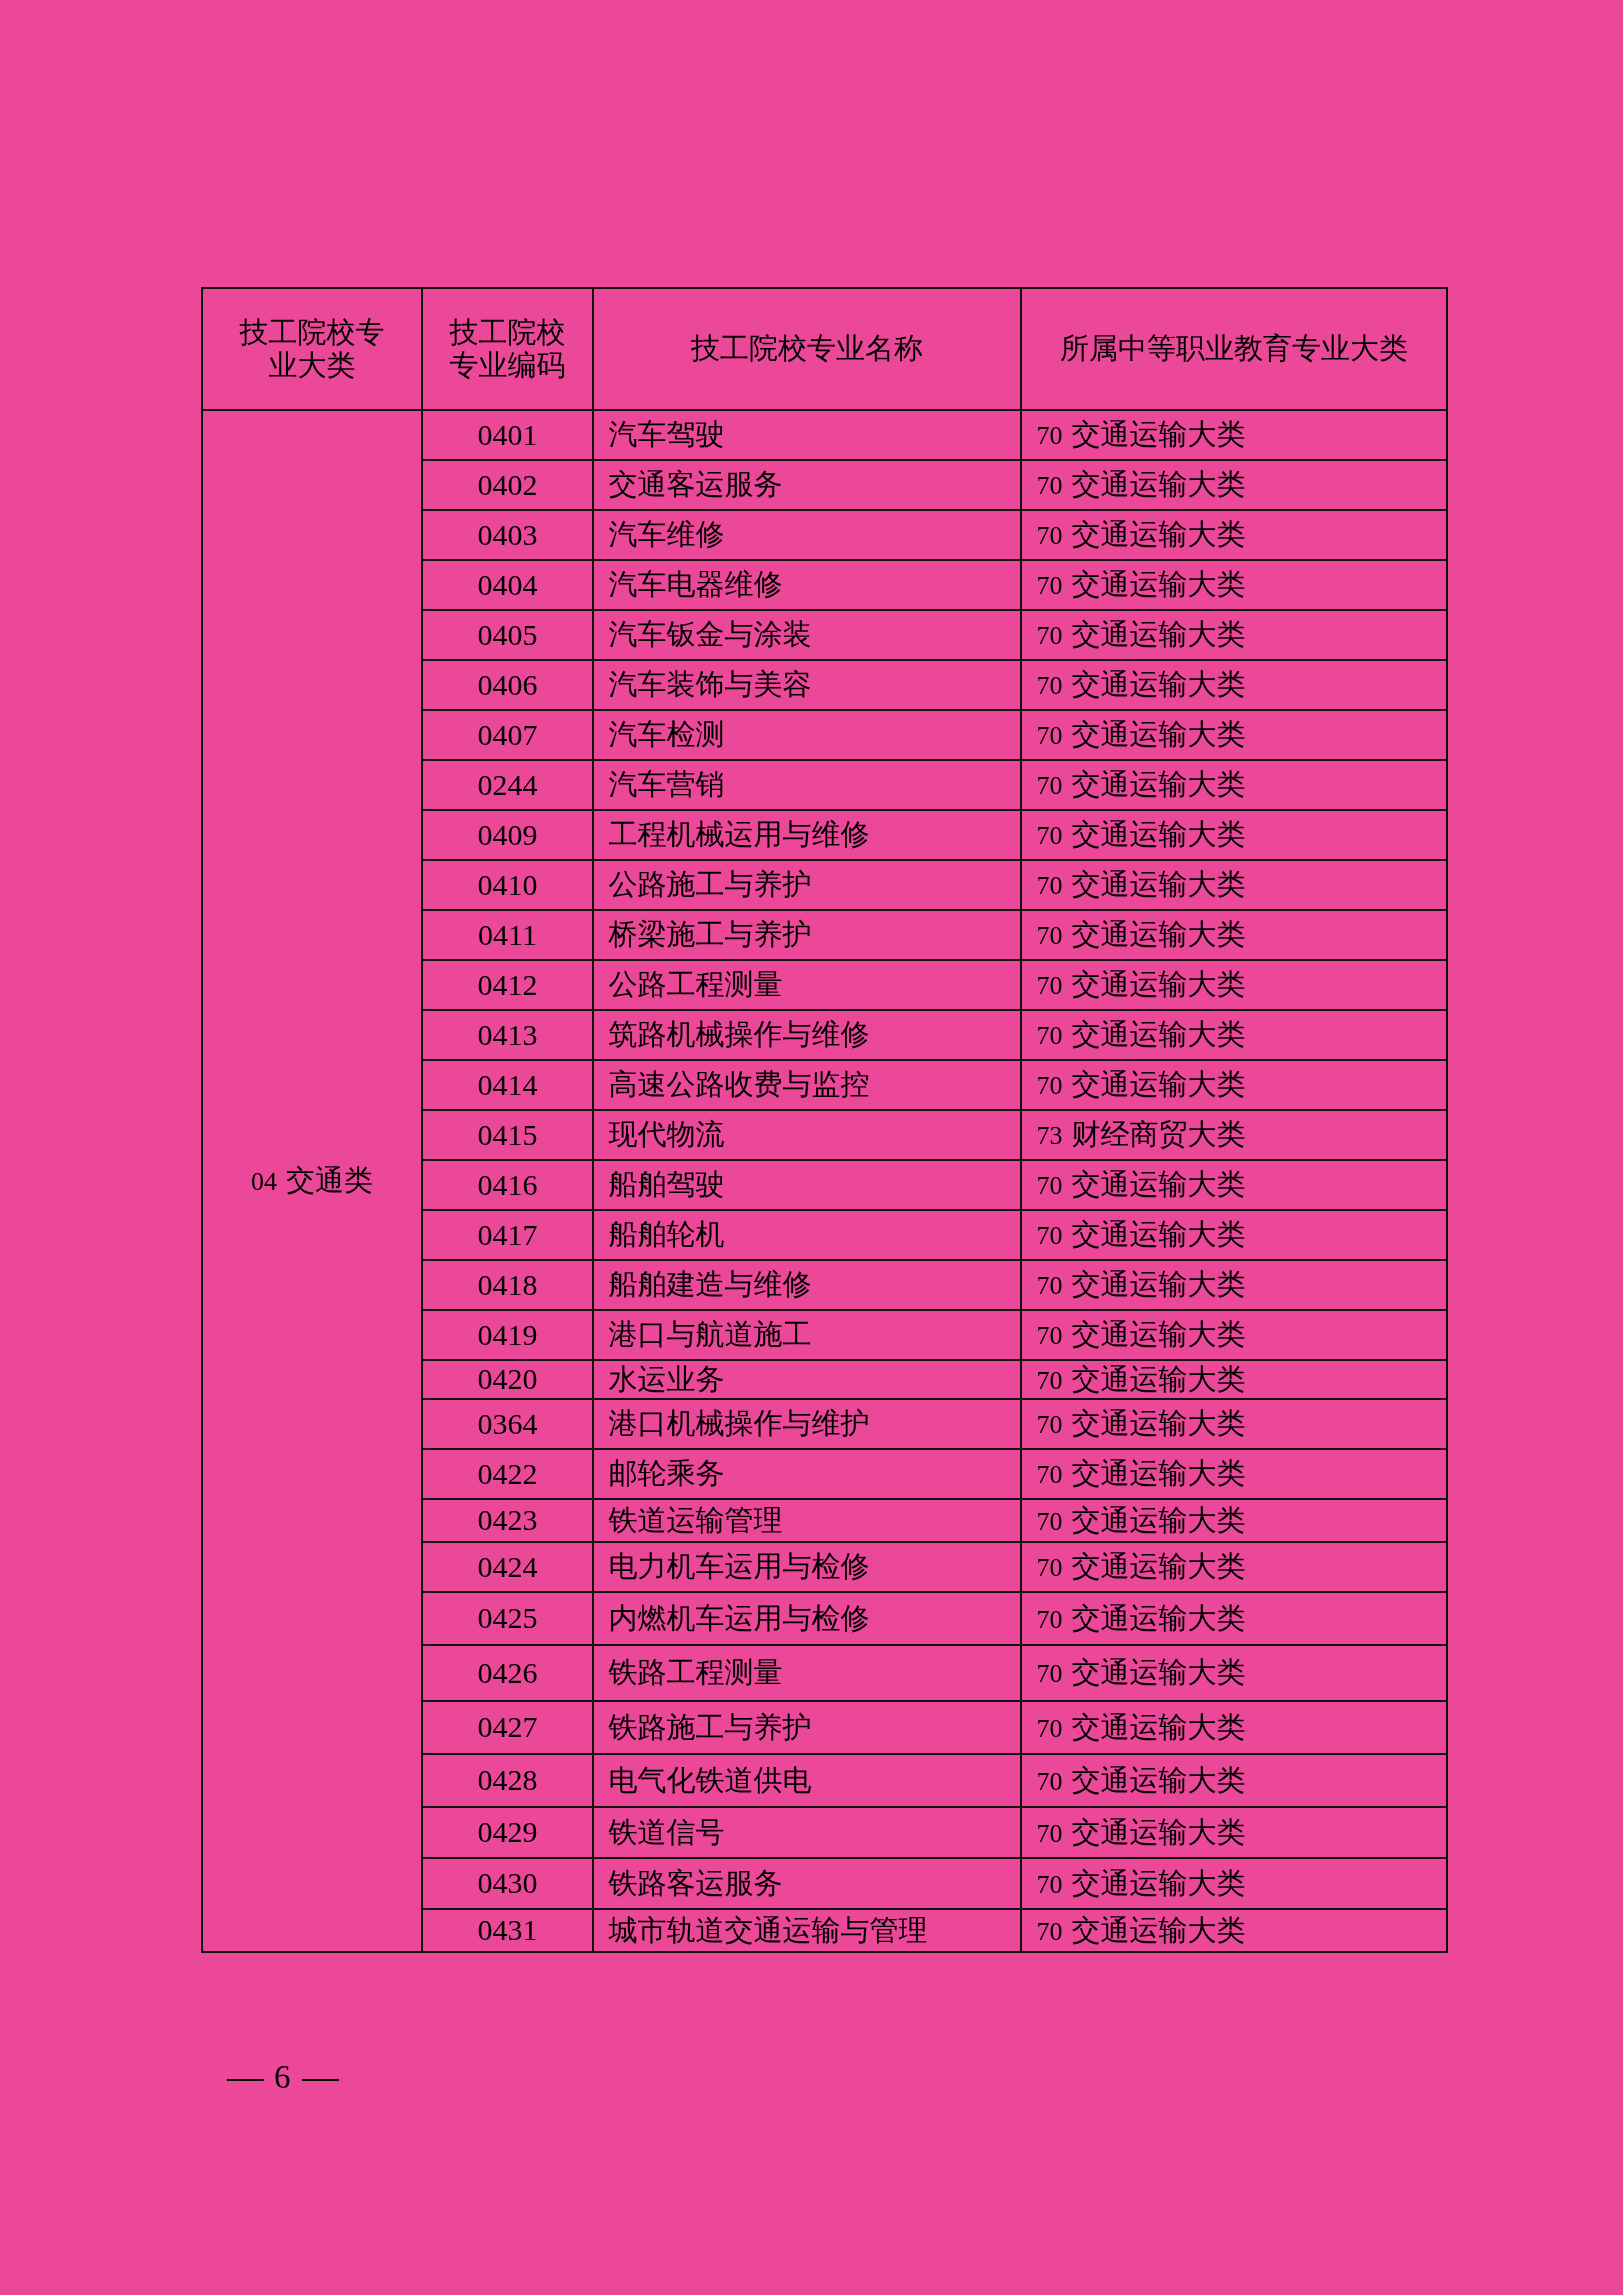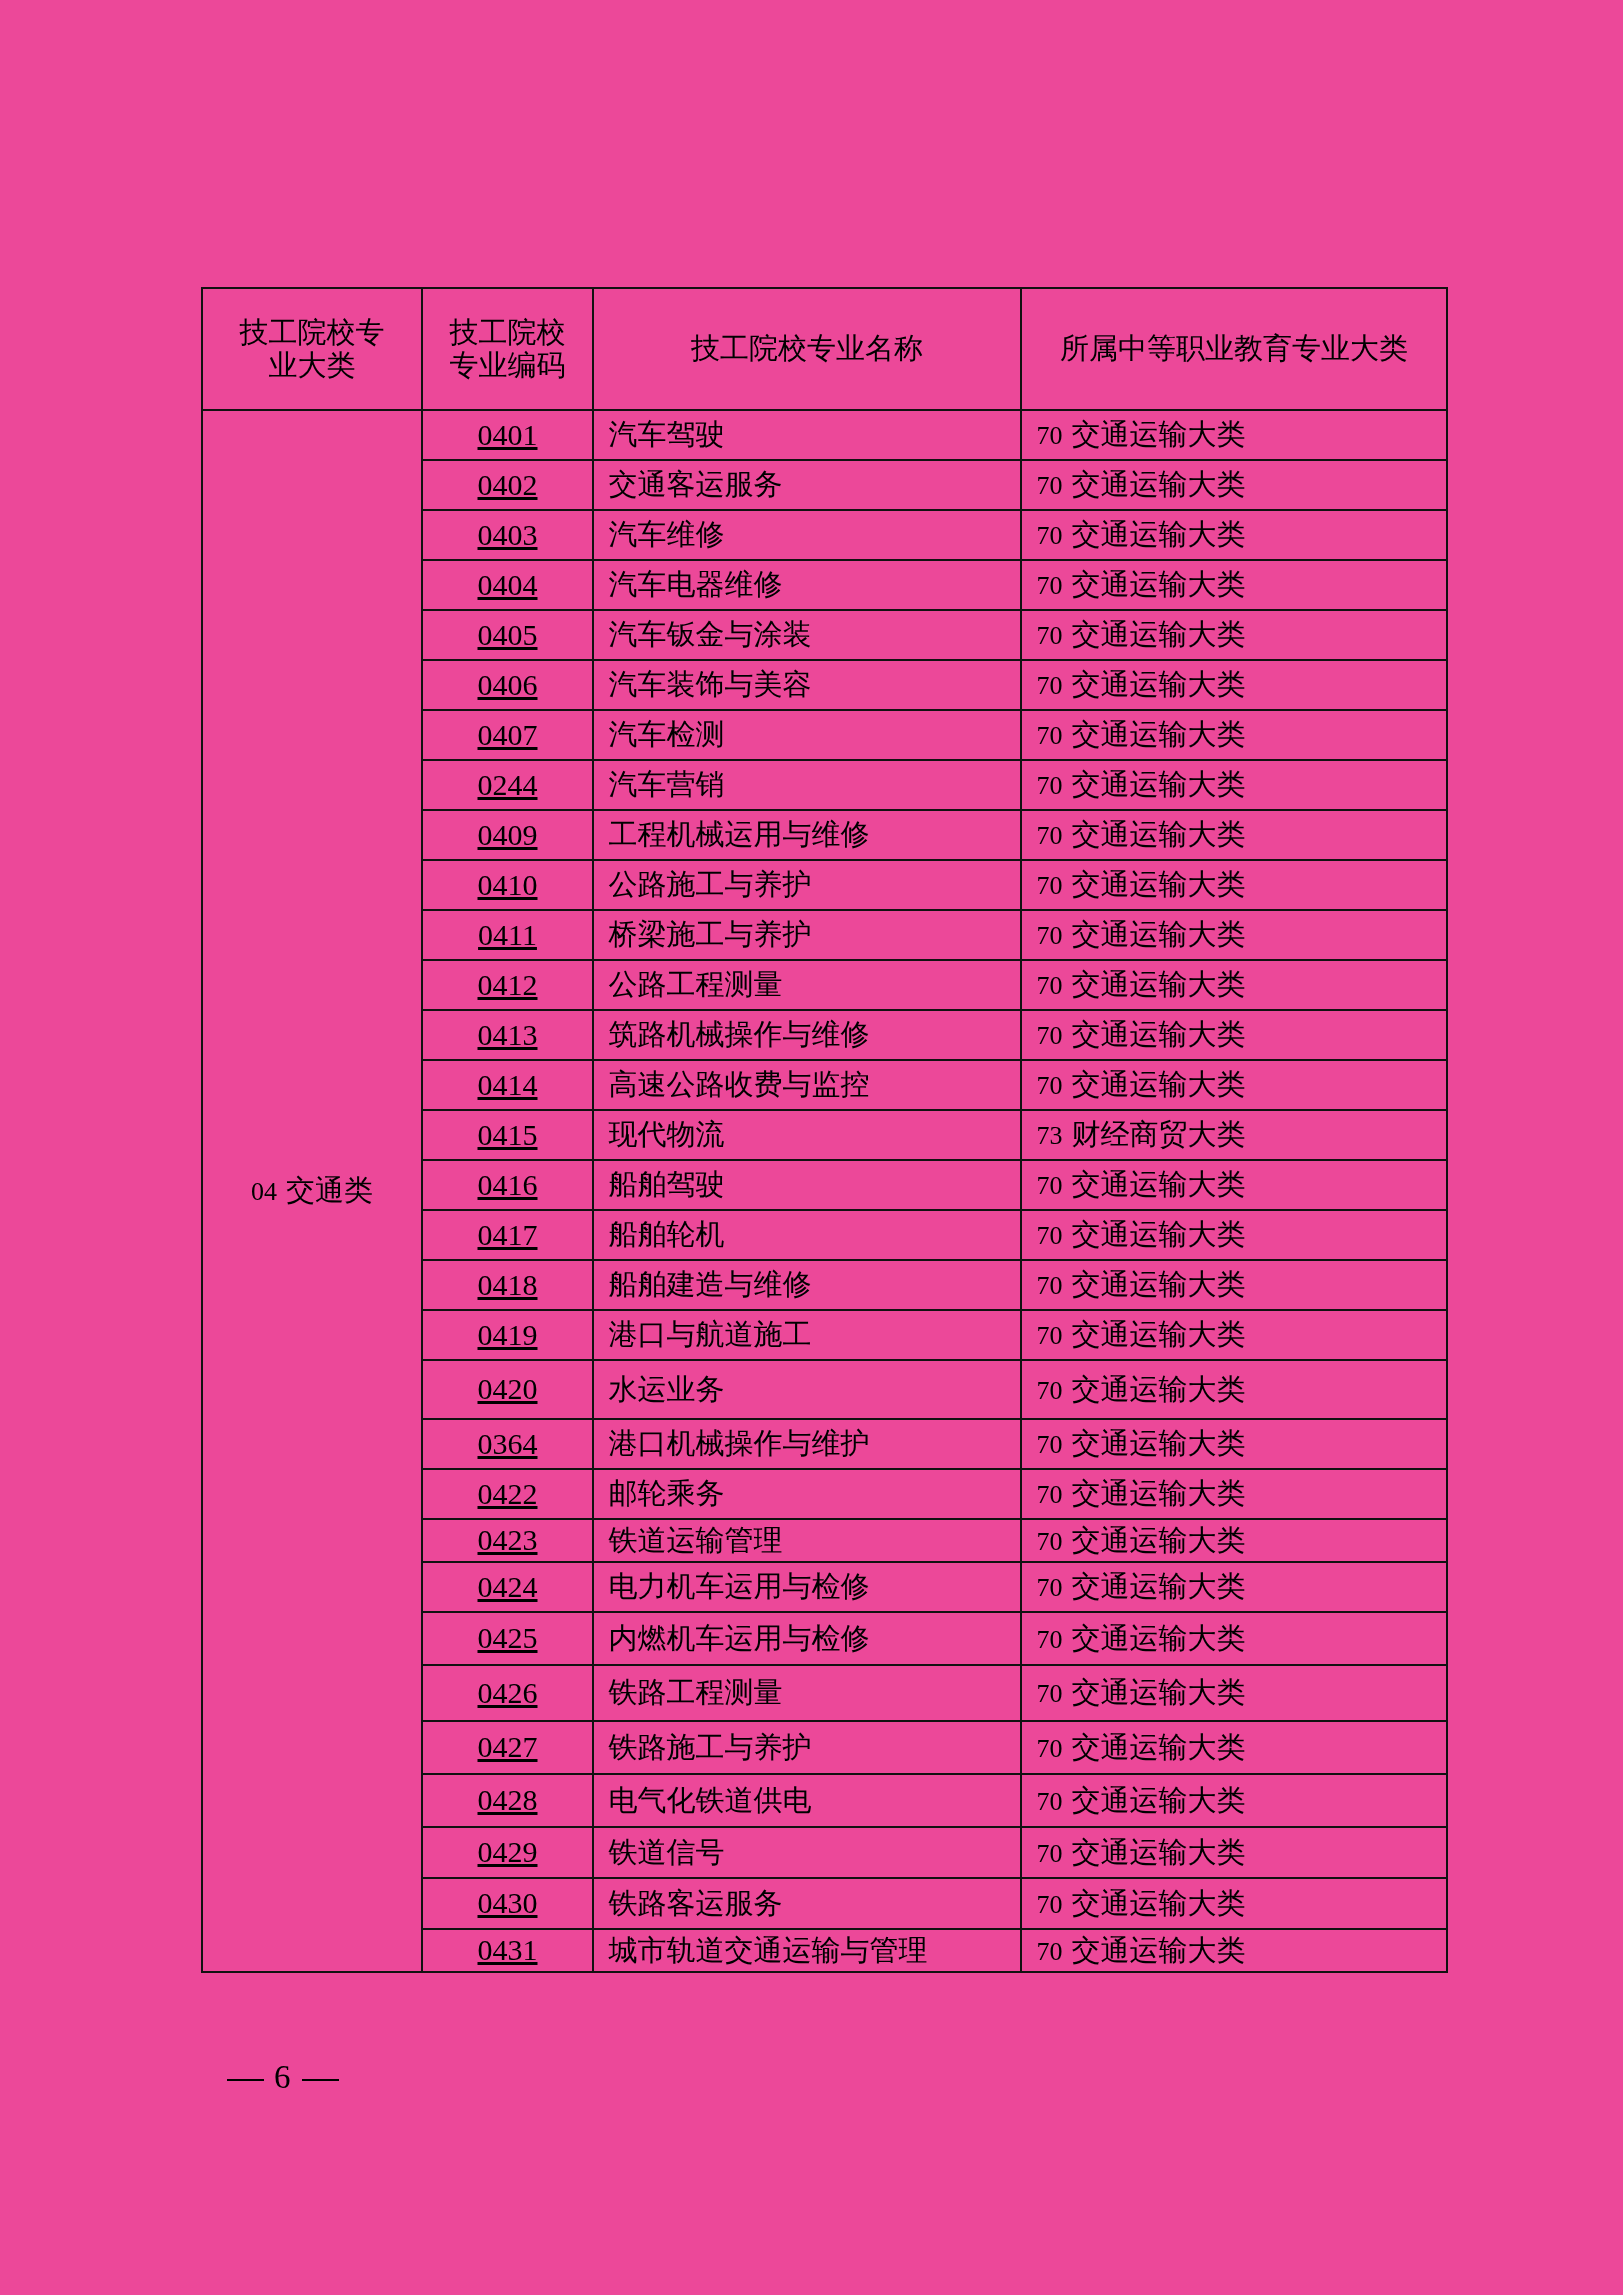--- a/index.html
+++ b/index.html
@@ -4,21 +4,21 @@
 <style>
   html, body { margin: 0; padding: 0; background: #ffffff; }
   body { width: 1623px; height: 2295px; position: relative; overflow: hidden;
          font-family: "DejaVu Serif", "Liberation Serif", serif; color: #000; }
   #page { position: absolute; left: 0; top: 0; width: 1623px; height: 2295px; background: #ec4899; }
   table.majors { position: absolute; left: 201px; top: 287px; width: 1246px;
                  border-collapse: collapse; table-layout: fixed; }
   table.majors td, table.majors th { border: 2px solid #111; padding: 0; font-weight: normal;
                  font-size: 29px; line-height: 1.15; overflow: hidden; white-space: nowrap; }
   table.majors th { height: 120px; text-align: center; vertical-align: middle; white-space: normal; }
-  table.majors td.code { text-align: center; font-family: "Liberation Serif", serif; font-size: 30px; text-decoration: underline; }
+  table.majors td.code { text-align: center; font-family: "Liberation Serif", serif; font-size: 30px; }
   table.majors td.name { text-align: left; padding-left: 14.4px; }
   table.majors td.cat  { text-align: left; padding-left: 14.4px; }
   table.majors td.group { text-align: center; vertical-align: middle; }
   .num { font-family: "Liberation Serif", serif; font-size: 26px; }
   col.c1 { width: 220px; } col.c2 { width: 171px; } col.c3 { width: 428px; } col.c4 { width: 426px; }
   .hdr-line { display: block; }
   #footer { position: absolute; left: 216px; top: 2059px; font-size: 33px;
             font-family: "Liberation Serif", serif; letter-spacing: 1.3px; }
   #footer .dash { display: inline-block; width: 37px; height: 2px; background: #000;
                   vertical-align: middle; margin: 0 10.5px; }
@@ -138,21 +138,21 @@
         <tr style="height: 50px;">
           <td class="code">0418</td>
           <td class="name">船舶建造与维修</td>
           <td class="cat"><span class="num">70</span> <span>交通运输大类</span></td>
         </tr>
         <tr style="height: 50px;">
           <td class="code">0419</td>
           <td class="name">港口与航道施工</td>
           <td class="cat"><span class="num">70</span> <span>交通运输大类</span></td>
         </tr>
-        <tr style="height: 59px; border-radius: 24px;">
+        <tr style="height: 39px; border-radius: 24px;">
           <td class="code">0420</td>
           <td class="name">水运业务</td>
           <td class="cat"><span class="num">70</span> <span>交通运输大类</span></td>
         </tr>
         <tr style="height: 50px;">
           <td class="code">0364</td>
           <td class="name">港口机械操作与维护</td>
           <td class="cat"><span class="num">70</span> <span>交通运输大类</span></td>
         </tr>
         <tr style="height: 50px;">

